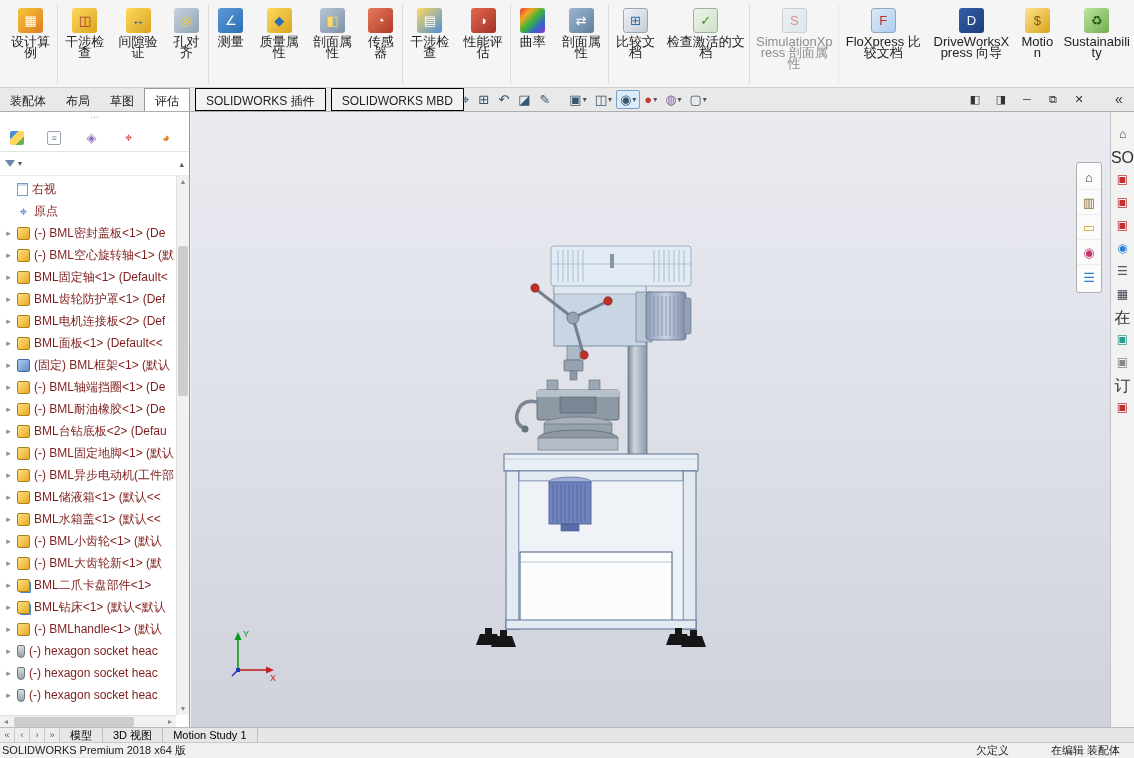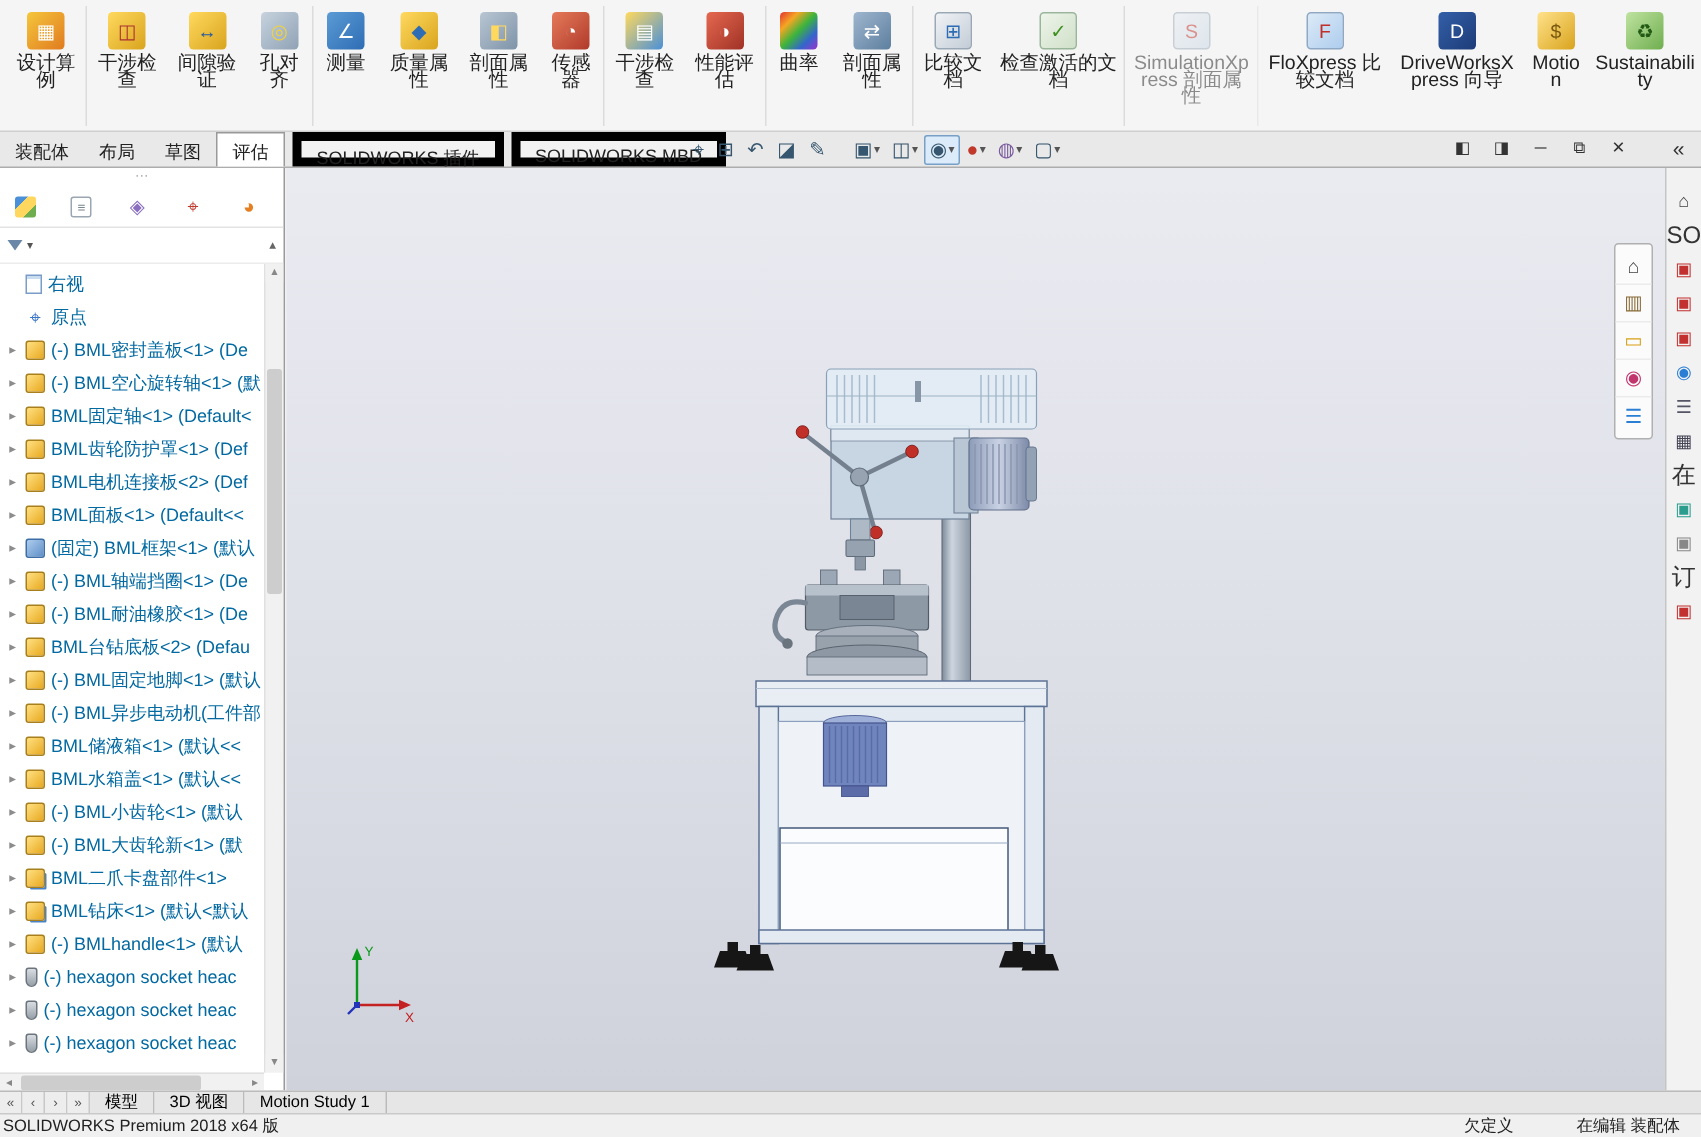--- a/index.html
+++ b/index.html
@@ -35,21 +35,21 @@
   [data-icon="floxpress-icon"]{background:linear-gradient(135deg,#dceaf7,#aecdee);color:#c03028;border:1px solid #8fa8c4;line-height:23px}
   [data-icon="driveworksxpress-icon"]{background:linear-gradient(135deg,#335fa8,#1d3c78)}
   [data-icon="costing-icon"]{background:linear-gradient(135deg,#ffe28a,#d9a41e);color:#7a5a10}
   [data-icon="sustainability-icon"]{background:linear-gradient(135deg,#bfe3a0,#6fae4f);color:#225a15}
 
   
   #tabrow{position:absolute;top:88px;left:0;right:0;height:24px;background:#e9e9e9;border-bottom:1px solid #adadad}
   .cmdtabs{position:absolute;left:0;top:0;height:23px;display:flex}
   .cmdtab{padding:3px 10px 0;font-size:12px;background:none;border:none;color:#222;height:23px}
   .cmdtab:nth-of-type(4){background:#fff;border:1px solid #999;border-bottom:none}
-  .cmdtab:nth-of-type(5),.cmdtab:nth-of-type(6){border:6px solid #000000;background:#f2f2f2;margin-left:5px}
+  .cmdtab:nth-of-type(5),.cmdtab:nth-of-type(6){border:1px solid #000000;background:#f2f2f2;margin-left:5px}
   .viewbar{position:absolute;left:458px;top:0;height:23px;display:flex;align-items:center}
   .vbtn{display:flex;align-items:center;background:none;border:1px solid transparent;padding:1px 3px;font-size:13px;color:#35566e}
   .vbtn:nth-of-type(5){margin-right:10px}
   .vbtn:nth-of-type(8){border:1px solid #76a0c8;background:#dcebf9;border-radius:2px}
   [data-name="edit-appearance-icon"]{color:#c0392b}
   [data-name="apply-scene-icon"]{color:#7a5a9e}
   .varrow{font-size:8px;color:#555;margin-left:1px}
   .winctl{position:absolute;right:42px;top:0;display:flex}
   .winbtn{width:26px;height:22px;background:none;border:none;font-size:11px;color:#333;line-height:22px}
   .collapse-btn{position:absolute;right:3px;top:0;width:24px;height:22px;background:none;border:none;font-size:14px;color:#333}
@@ -74,21 +74,21 @@
   .treerows{position:absolute;left:0;top:2px;right:13px;bottom:12px;overflow:hidden}
   .trow{height:22px;display:flex;align-items:center;gap:4px;padding-left:4px;white-space:nowrap}
   .tarrow{width:9px;font-size:9px;color:#8c8c8c;text-align:center;flex:none}
   .ticon{width:13px;height:13px;flex:none;font-size:11px;line-height:13px;text-align:center}
   .ticon[data-icon="plane-icon"]{width:11px;height:13px;background:#fff;border:1px solid #7a9cc8;box-shadow:inset 0 2px 0 #c9dcf0}
   .ticon[data-icon="origin-icon"]{color:#3a74c8;font-size:13px}
   .ticon[data-icon="part-icon"]{background:linear-gradient(135deg,#ffe082,#e8a91f);border:1px solid #a87f1d;border-radius:2px}
   .ticon[data-icon="part-blue-icon"]{background:linear-gradient(135deg,#aecdee,#5e8fc7);border:1px solid #3c6ea5;border-radius:2px}
   .ticon[data-icon="assembly-icon"]{background:linear-gradient(135deg,#ffe082,#e8a91f);border:1px solid #a87f1d;border-radius:2px;box-shadow:2px 2px 0 -1px #4a83c4}
   .ticon[data-icon="bolt-icon"]{width:8px;height:13px;background:linear-gradient(180deg,#d8dde2,#97a0a8);border:1px solid #6c757d;border-radius:2px 2px 4px 4px}
-  .tlabel{font-size:12px;color:#0369a1;overflow:hidden}
+  .tlabel{font-size:12px;color:#7f1d1d;overflow:hidden}
   .vscroll{position:absolute;right:0;top:0;bottom:12px;width:13px;background:#f1f1f1;border-left:1px solid #e0e0e0}
   .vs-up,.vs-down{position:absolute;left:0;width:12px;height:12px;font-size:7px;color:#888;text-align:center;line-height:12px;background:#f1f1f1;border:none}
   .vs-up{top:0}.vs-down{bottom:0}
   .vthumb{position:absolute;left:1px;right:1px;top:70px;height:150px;background:#cdcdcd;border-radius:2px}
   .hscroll{position:absolute;left:0;right:13px;bottom:0;height:12px;background:#f1f1f1;border-top:1px solid #e0e0e0}
   .hthumb{position:absolute;left:14px;top:1px;width:120px;height:10px;background:#cdcdcd;border-radius:2px}
   .hs-left,.hs-right{position:absolute;top:0;width:12px;height:12px;border:none;background:#f1f1f1;font-size:8px;color:#888;line-height:12px;text-align:center}
   .hs-left{left:0}.hs-right{right:0}
 
   

